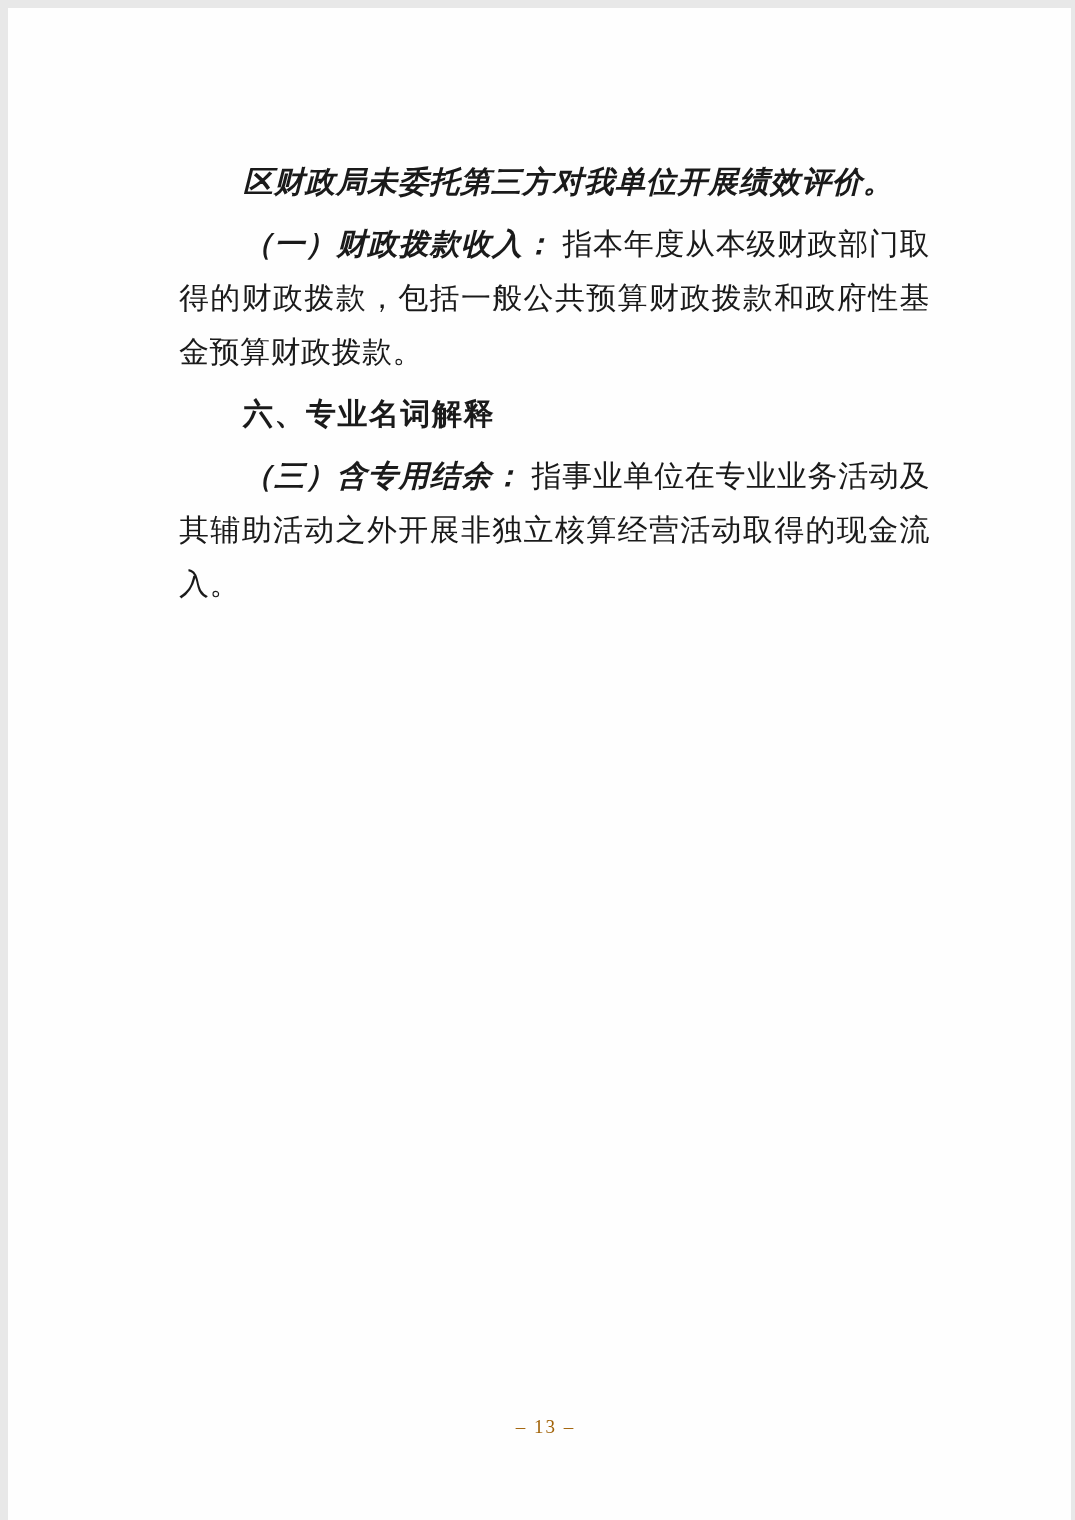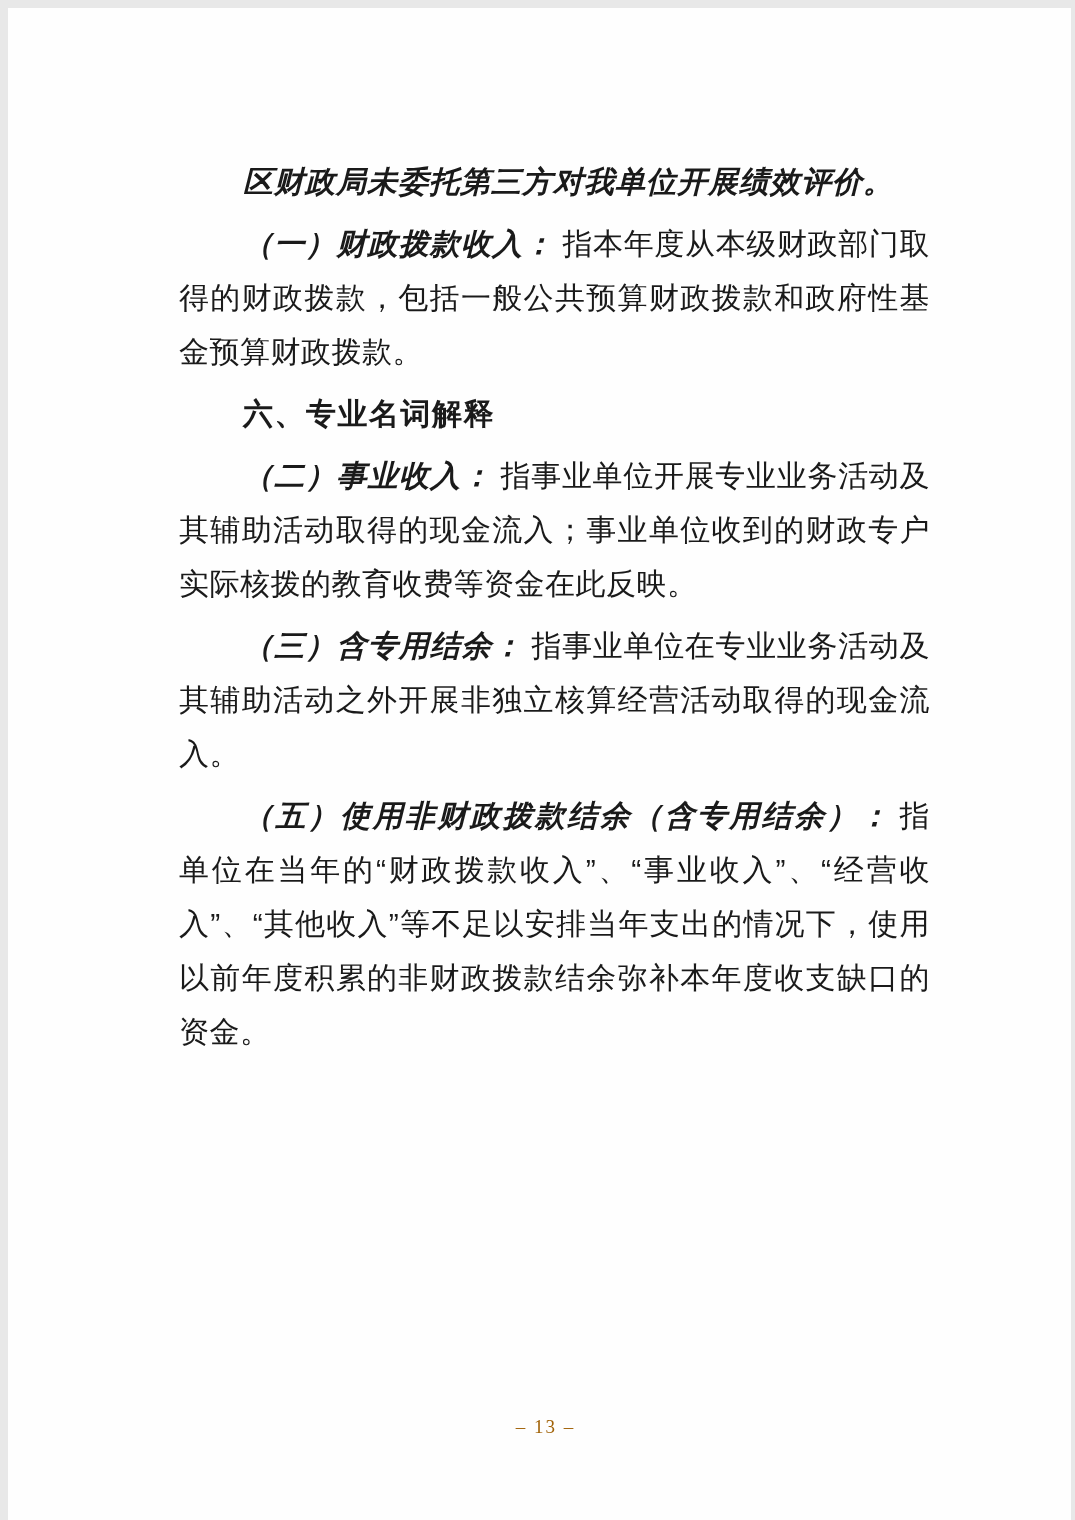--- a/index.html
+++ b/index.html
@@ -55,23 +55,21 @@
 
 <div class="page">
   <div class="content">
 
     <p class="para"><span class="lead-kaiti">区财政局未委托第三方对我单位开展绩效评价。</span><span></span></p>
 
     <p class="para"><span class="lead-kaiti">（一）财政拨款收入：</span><span>指本年度从本级财政部门取得的财政拨款，包括一般公共预算财政拨款和政府性基金预算财政拨款。</span></p>
 
     <p class="para heading"><span>六、专业名词解释</span></p>
 
-    <p class="para"><span class="lead-kaiti">（二）事业收入：</span><span>指事业单位开展专业业务活动及其辅助活动取得的现金流入；事业单位收到的财政专户实际核拨的教育收费等资金在此反映。</span></p>
 
     <p class="para"><span class="lead-kaiti">（三）含专用结余：</span><span>指事业单位在专业业务活动及其辅助活动之外开展非独立核算经营活动取得的现金流入。</span></p>
 
 
-    <p class="para"><span class="lead-kaiti">（五）使用非财政拨款结余（含专用结余）：</span><span>指单位在当年的“财政拨款收入”、“事业收入”、“经营收入”、“其他收入”等不足以安排当年支出的情况下，使用以前年度积累的非财政拨款结余弥补本年度收支缺口的资金。</span></p>
 
   </div>
 
   <div class="footer">– 13 –</div>
 </div>
 
 </body></html>

